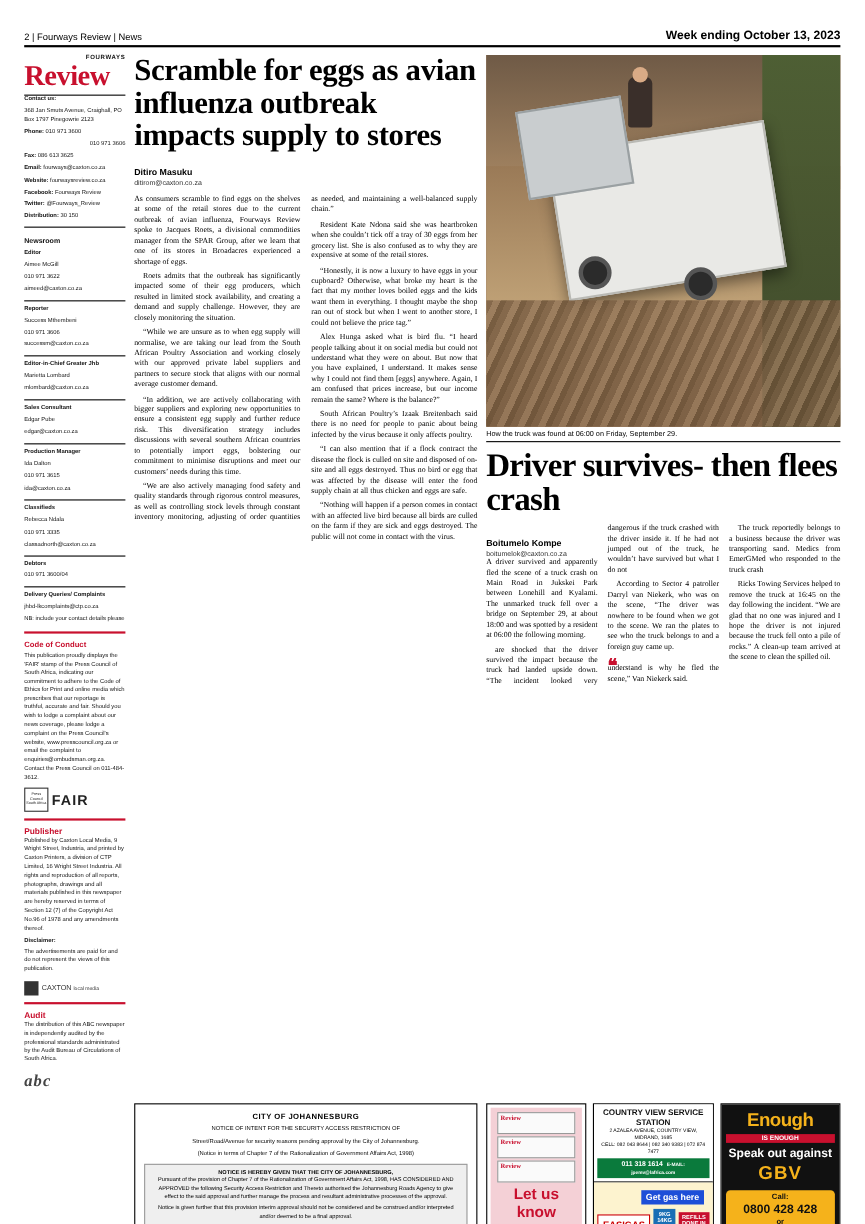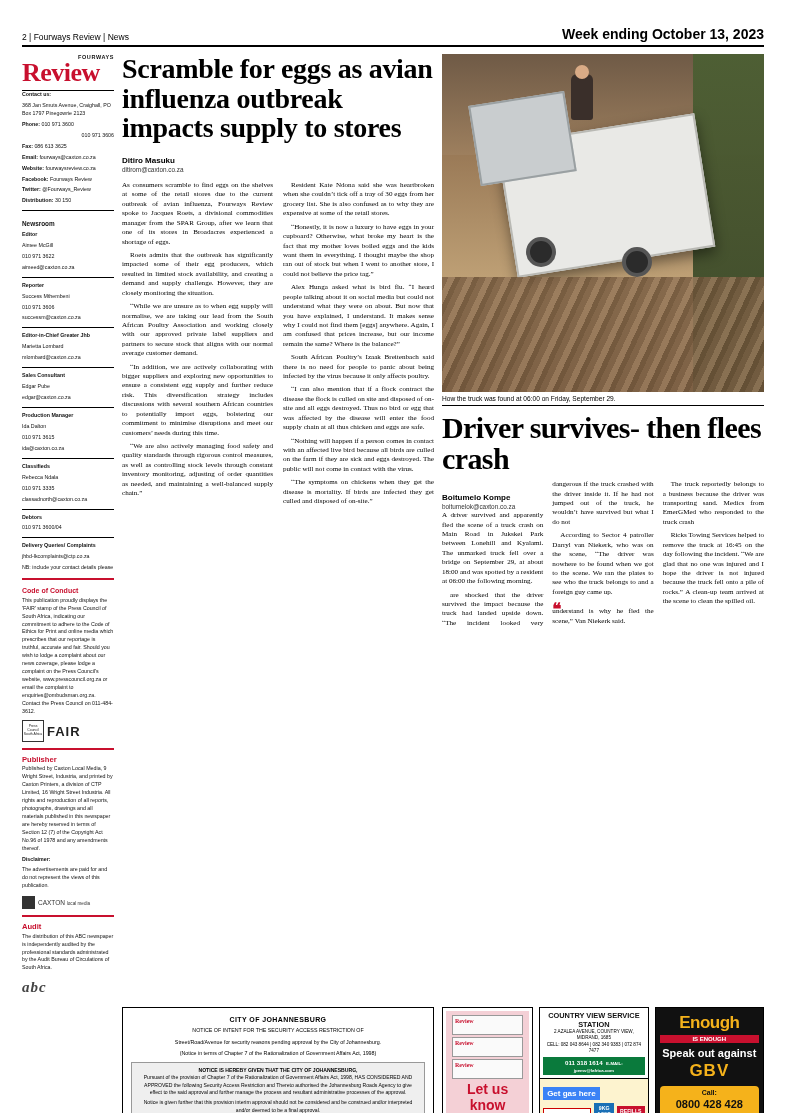--- a/index.html
+++ b/index.html
@@ -11,21 +11,21 @@
     color: #000;
     position: relative;
     overflow: hidden;
   }
   .page { position:absolute; inset:0; padding: 26px 22px 10px 22px; }
 
   
   .topbar { display:flex; justify-content:space-between; align-items:flex-end;
             border-bottom: 2px solid #000; padding-bottom:3px; font-family:"Liberation Sans",sans-serif; }
   .topbar .left { font-size:8.5px; font-weight:normal; }
-  .topbar .right { font-size:14px; font-weight:bold; }
+  .topbar .right { font-size:11px; font-weight:bold; }
 
   
   .grid { display:flex; gap:8px; margin-top:7px; }
   .col-left { width:92px; }
   .col-mid { width:312px; }
   .col-right { width:322px; }
 
   
   .masthead-box { border-bottom:1px solid #000; padding-bottom:4px; }
   .mh-sub { font-family:"Liberation Sans",sans-serif; font-size:5.5px; letter-spacing:.6px;
@@ -125,21 +125,21 @@
             border-radius:4px; padding:3px; margin-top:5px; line-height:1.25;}
   .enough .ebox b { font-size:11px; }
 
   .ad-stack { display:flex; flex-direction:column; height:100%; }
   .cvss { background:#fff; border-bottom:1px solid #000; padding:3px; text-align:center;
           font-family:"Liberation Sans",sans-serif;}
   .cvss .t { font-size:7.4px; font-weight:bold; color:#111;}
   .cvss .s { font-size:4.6px; line-height:1.4;}
   .cvss .p { background:#0a7a3c; color:#fff; font-size:6.2px; font-weight:bold; padding:2px; margin-top:2px;}
   .gas { background:#fdf3cf; padding:3px; font-family:"Liberation Sans",sans-serif;}
-  .gas .gt { background:#3b82f6; color:#fff; font-size:8px; font-weight:bold; padding:2px 4px; display:inline-block;}
+  .gas .gt { background:#1d4ed8; color:#fff; font-size:8px; font-weight:bold; padding:2px 4px; display:inline-block;margin-left:40px;}
   .gas-row { display:flex; gap:3px; margin-top:3px; align-items:center;}
   .easigas { background:#fff; border:1px solid #c00; color:#c00; font-weight:bold;
              font-size:8.5px; padding:3px 4px; font-family:"Liberation Sans",sans-serif;}
   .chip { background:#1a6fb5; color:#fff; font-size:5.2px; font-weight:bold; padding:2px 3px; text-align:center;}
   .chip.red { background:#c8102e; }
   .mini-papers { display:flex; flex-direction:column; gap:2px; }
   .mini { border:1px solid #999; height:20px; background:#fafafa; position:relative;}
   .mini .r { position:absolute; left:2px; top:2px; color:#c8102e; font-weight:bold; font-size:6px;
              font-family:"Liberation Serif",serif;}
 </style>
@@ -266,21 +266,20 @@
         <p>Roets admits that the outbreak has significantly impacted some of their egg producers, which resulted in limited stock availability, and creating a demand and supply challenge. However, they are closely monitoring the situation.</p>
         <p>“While we are unsure as to when egg supply will normalise, we are taking our lead from the South African Poultry Association and working closely with our approved private label suppliers and partners to secure stock that aligns with our normal average customer demand.</p>
         <p>“In addition, we are actively collaborating with bigger suppliers and exploring new opportunities to ensure a consistent egg supply and further reduce risk. This diversification strategy includes discussions with several southern African countries to potentially import eggs, bolstering our commitment to minimise disruptions and meet our customers’ needs during this time.</p>
         <p>“We are also actively managing food safety and quality standards through rigorous control measures, as well as controlling stock levels through constant inventory monitoring, adjusting of order quantities as needed, and maintaining a well-balanced supply chain.”</p>
         <p>Resident Kate Ndona said she was heartbroken when she couldn’t tick off a tray of 30 eggs from her grocery list. She is also confused as to why they are expensive at some of the retail stores.</p>
         <p>“Honestly, it is now a luxury to have eggs in your cupboard? Otherwise, what broke my heart is the fact that my mother loves boiled eggs and the kids want them in everything. I thought maybe the shop ran out of stock but when I went to another store, I could not believe the price tag.”</p>
         <p>Alex Hunga asked what is bird flu. “I heard people talking about it on social media but could not understand what they were on about. But now that you have explained, I understand. It makes sense why I could not find them [eggs] anywhere. Again, I am confused that prices increase, but our income remain the same? Where is the balance?”</p>
         <p>South African Poultry’s Izaak Breitenbach said there is no need for people to panic about being infected by the virus because it only affects poultry.</p>
         <p>“I can also mention that if a flock contract the disease the flock is culled on site and disposed of on-site and all eggs destroyed. Thus no bird or egg that was affected by the disease will enter the food supply chain at all thus chicken and eggs are safe.</p>
         <p>“Nothing will happen if a person comes in contact with an affected live bird because all birds are culled on the farm if they are sick and eggs destroyed. The public will not come in contact with the virus.</p>
-        <p>“The symptoms on chickens when they get the disease is mortality. If birds are infected they get culled and disposed of on-site.”</p>
       </div>
     </div>
 
     <div class="col-right">
       <div class="photo">
         <div class="sky"></div>
         <div class="ground"></div>
         <div class="veg"></div>
         <div class="truck"></div>
         <div class="cab"></div>

